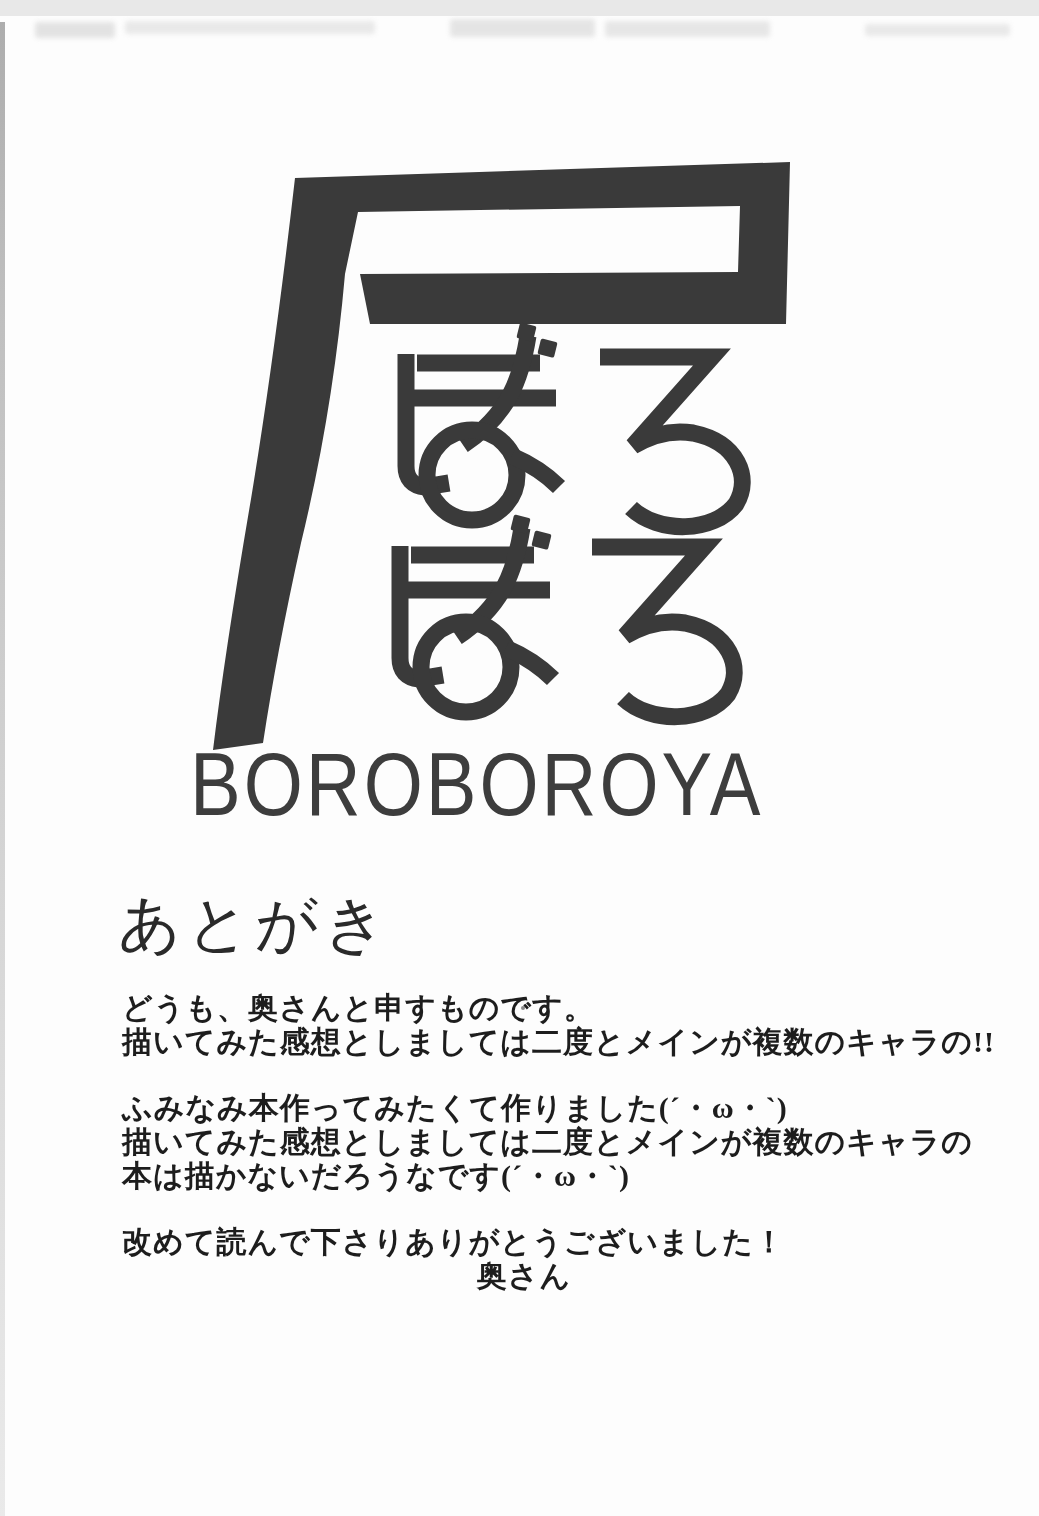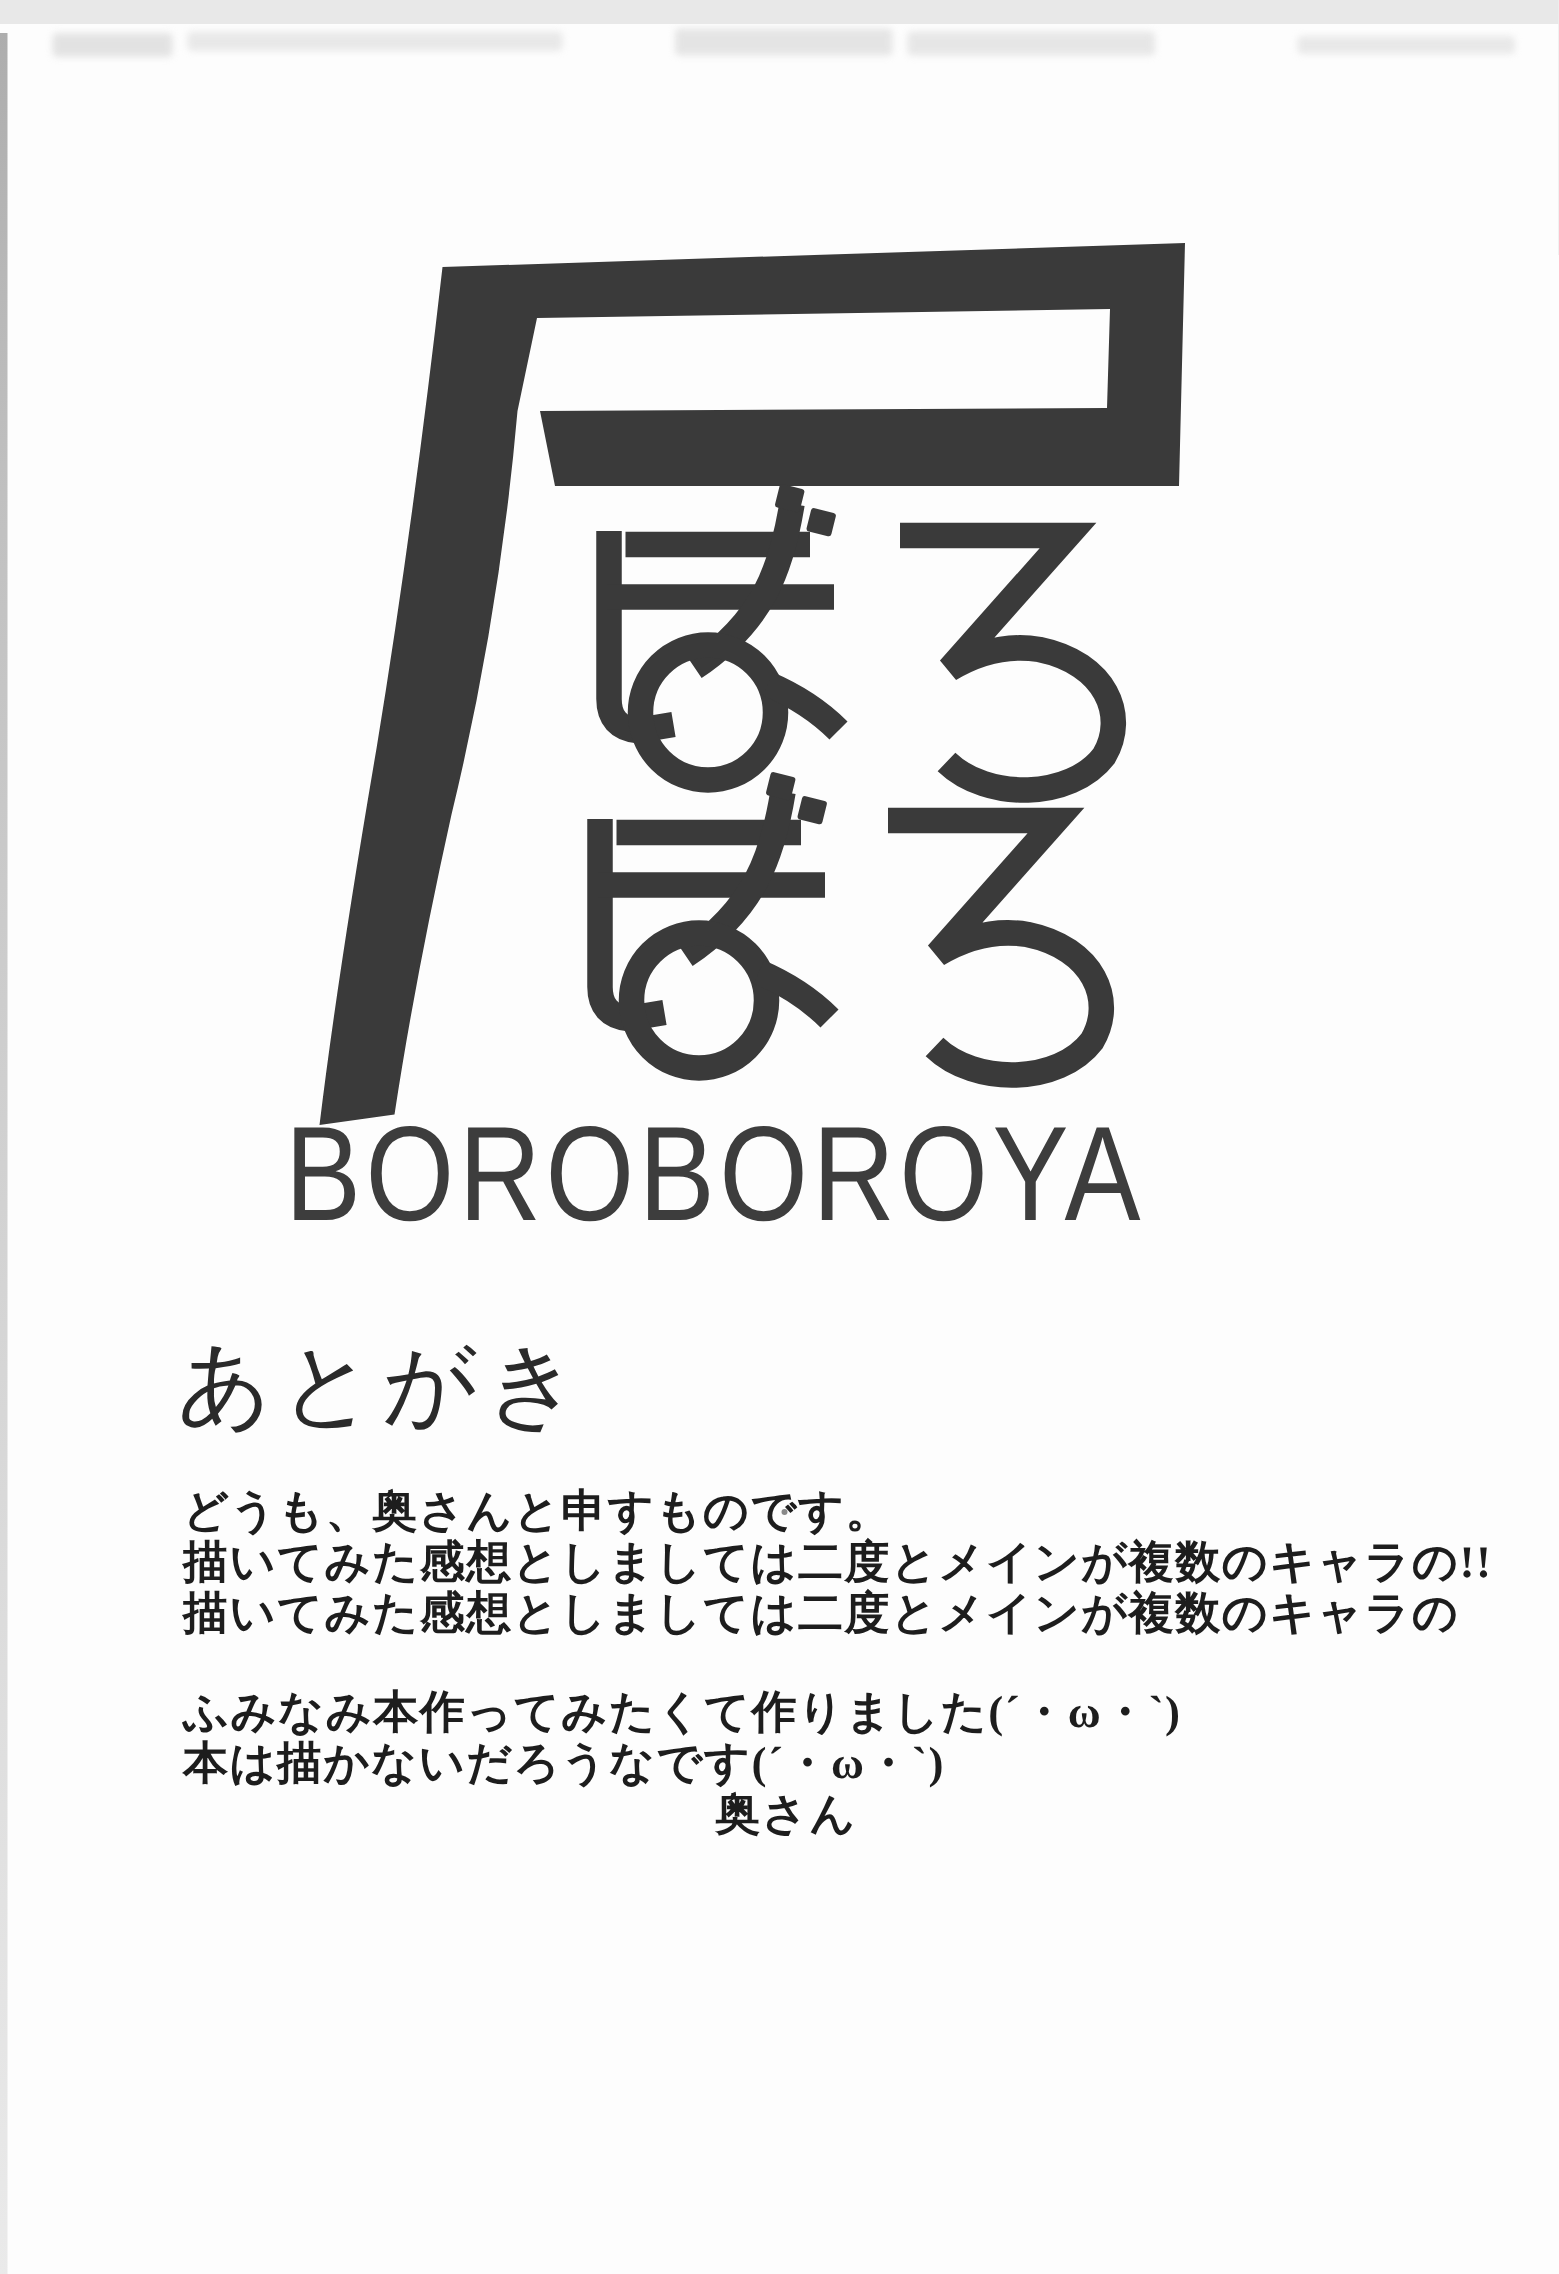--- a/index.html
+++ b/index.html
@@ -91,19 +91,20 @@
   </svg>
   <span class="sr-only">ぼろぼろ</span>
 
   <div class="romaji">BOROBOROYA</div>
 
   <h1 class="heading">あとがき</h1>
 
   <div class="bodytext">
     <div class="line">どうも、奥さんと申すものです。</div>
     <div class="line">描いてみた感想としましては二度とメインが複数のキャラの!!</div>
+    <div class="line para">ふみなみ本作ってみたくて作りました(´・ω・`)</div>
     <div class="line">描いてみた感想としましては二度とメインが複数のキャラの</div>
-    <div class="line para">ふみなみ本作ってみたくて作りました(´・ω・`)</div>
     <div class="line">本は描かないだろうなです(´・ω・`)</div>
+    <div class="line para">改めて読んで下さりありがとうございました！</div>
     <div class="line sig">奥さん</div>
   </div>
 
 </div>
 
 </body></html>

